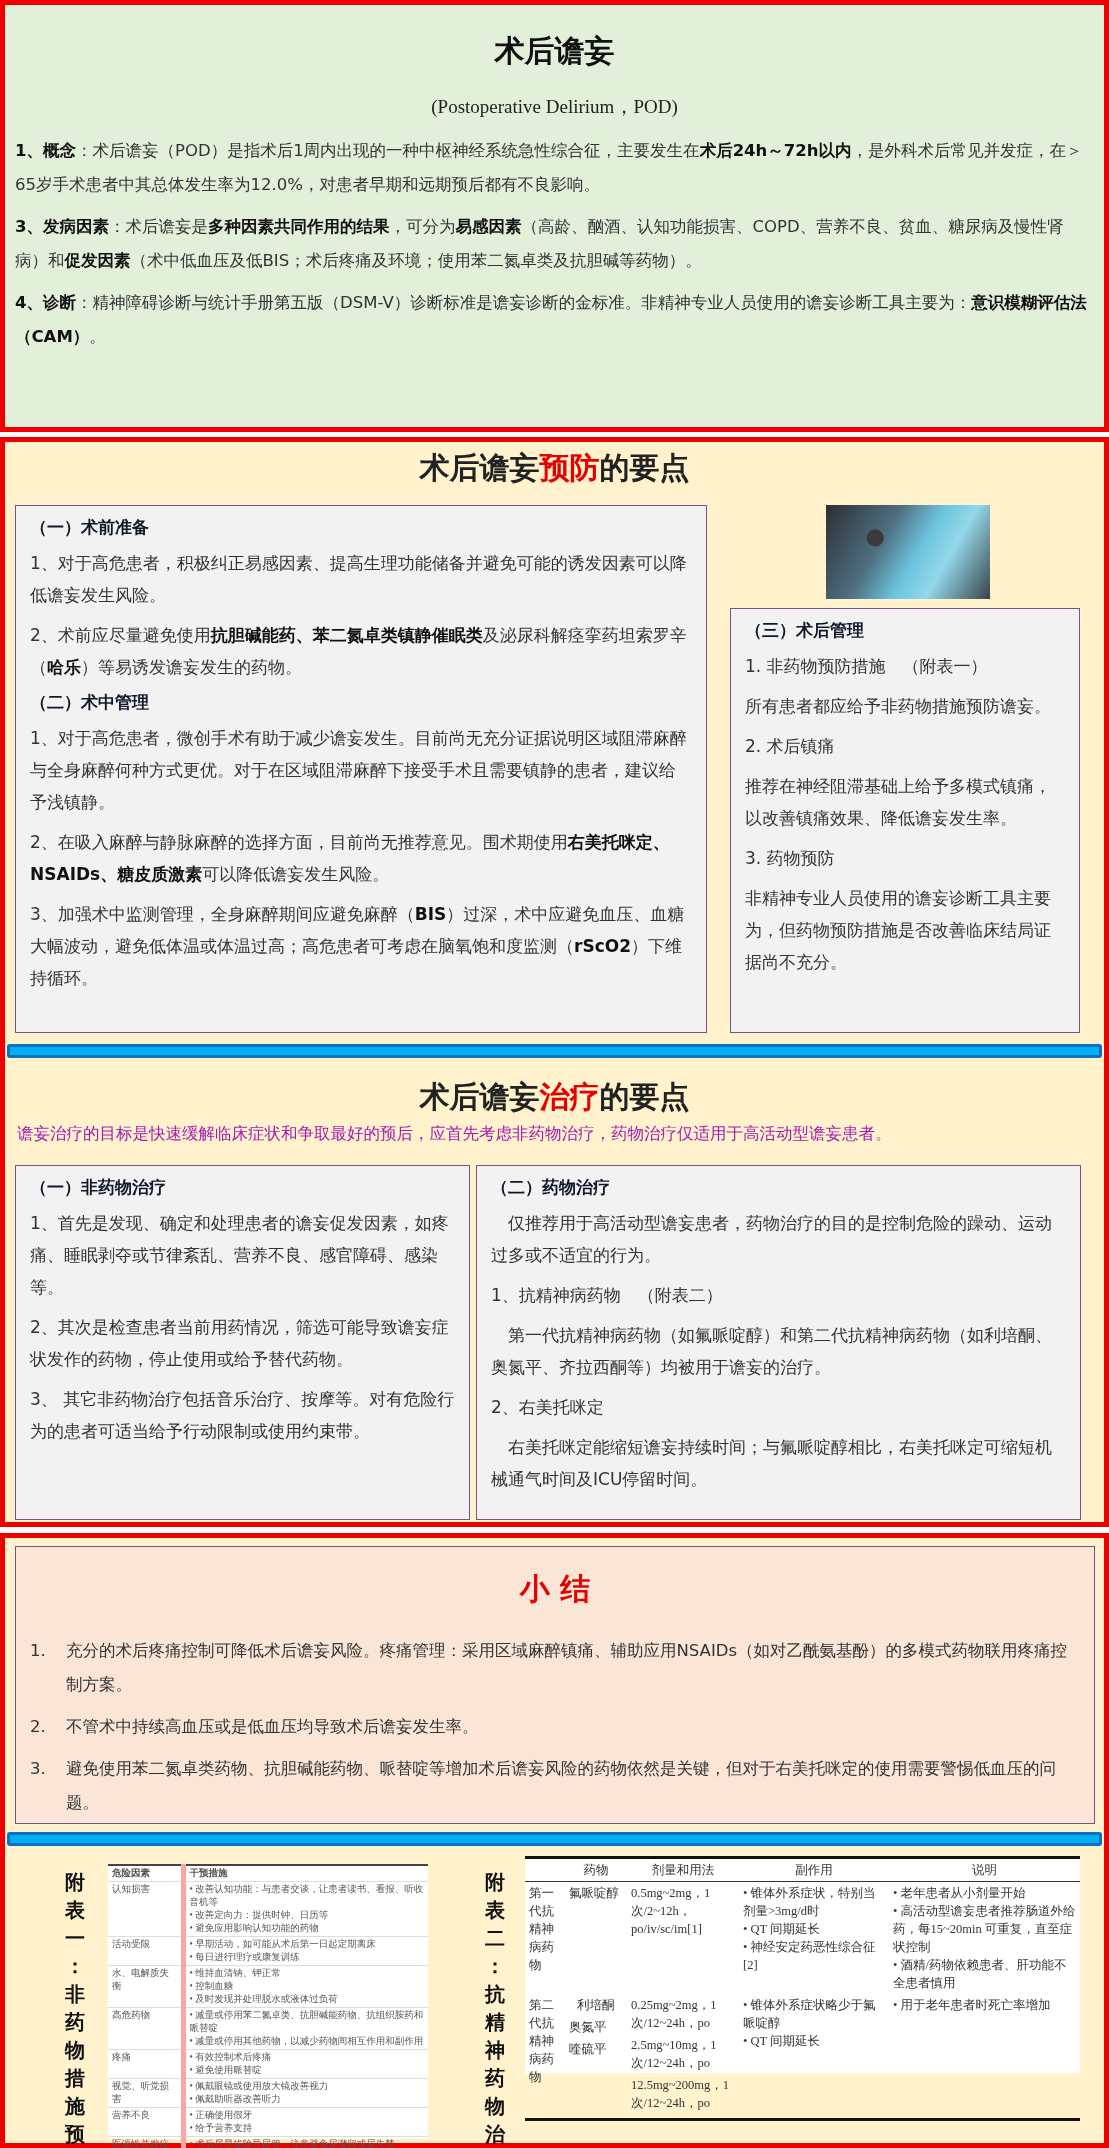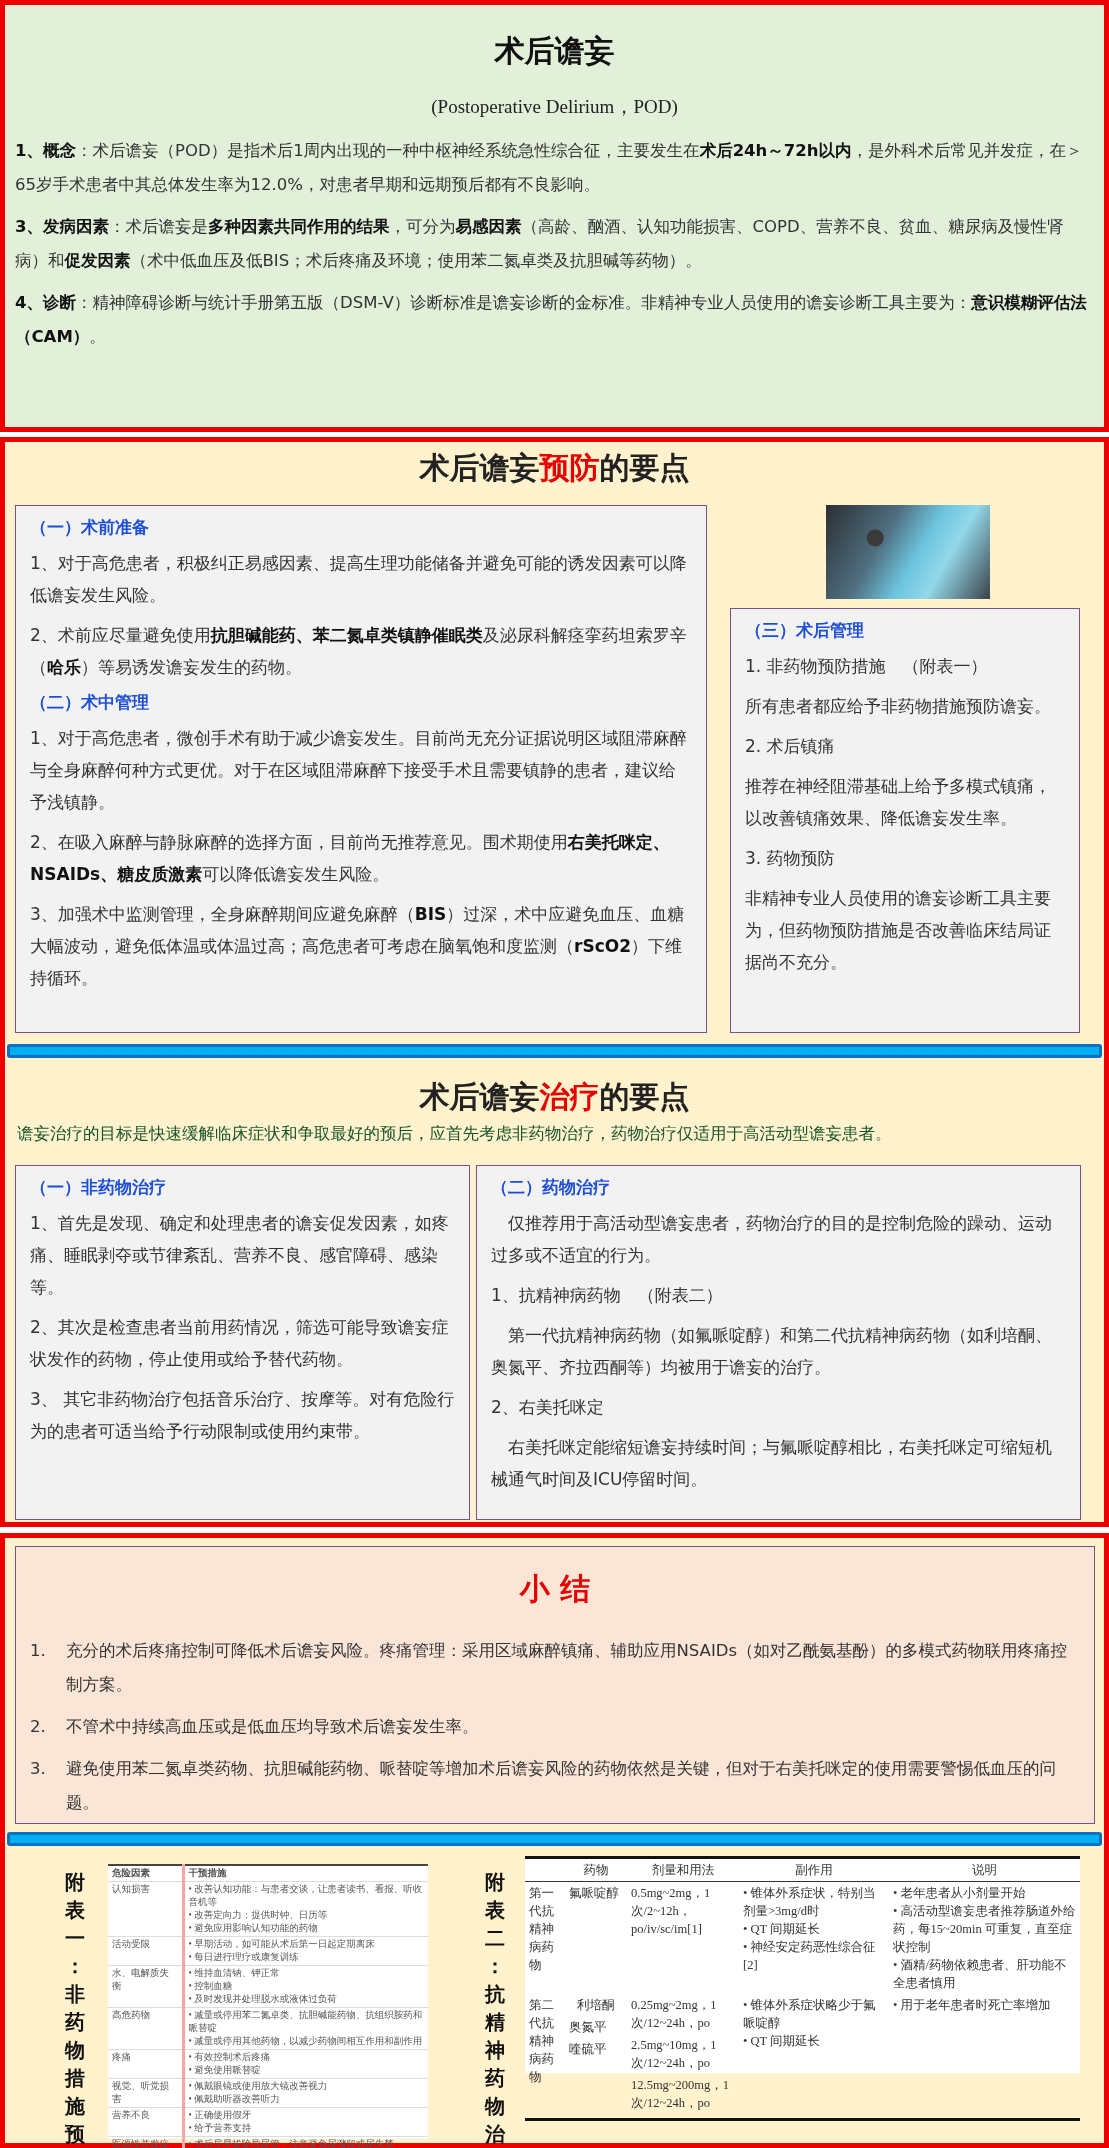--- a/index.html
+++ b/index.html
@@ -8,36 +8,36 @@
   .p1 { top: 0; height: 432px; background: #e2efd9; }
   .p2 { top: 437px; height: 1090px; background: #fff2cc; }
   .p3 { top: 1533px; height: 615px; background: #fff2cc; }
   .title-main { text-align: center; font-weight: bold; font-size: 30px; color: #111; margin-top: 26px; }
   .subtitle { text-align: center; font-family: "Liberation Serif", serif; font-size: 19px; margin-top: 22px; color: #222; }
   .p1 p { font-size: 16.5px; line-height: 34px; margin: 8px 10px 0 10px; color: #333; }
   b { color: #111; }
   .sec-title { position: absolute; left: 0; width: 100%; text-align: center; font-weight: bold; font-size: 30px; color: #222; }
   .sec-title .red { color: #e60000; }
   .box { position: absolute; background: #f2f2f2; border: 1.5px solid #7a4f8a; padding: 10px 14px; }
-  .box h4 { font-size: 17px; font-weight: bold; color: #1d4ed8; margin-bottom: 8px; }
+  .box h4 { font-size: 17px; font-weight: bold; color: #0f172a; margin-bottom: 8px; }
   .box p { font-size: 17px; line-height: 32px; color: #333; margin-bottom: 8px; }
   .blue-bar { position: absolute; left: 2px; width: 1095px; height: 14px; background: #00b0f0; border: 3px solid #1070c0; border-radius: 3px; }
   .img-ph { position: absolute; left: 821px; top: 63px; width: 164px; height: 94px; background: radial-gradient(circle at 30% 35%, #3a3a3a 0 8px, transparent 9px), linear-gradient(120deg, #2b2f33 0%, #4f6f80 35%, #6cc4de 55%, #93d8ea 70%, #3a4248 100%); }
   .summary { position: absolute; left: 10px; top: 8px; width: 1080px; height: 278px; background: #fbe5d6; border: 1.5px solid #7a4f8a; }
   .summary .st { text-align: center; color: #e60000; font-weight: bold; font-size: 30px; margin-top: 22px; }
   .summary ol { list-style: none; margin: 24px 14px 0 14px; }
   .summary li { display: flex; font-size: 16.5px; line-height: 34px; color: #333; margin-bottom: 8px; }
   .summary li .num { width: 36px; flex: none; }
   .vlabel { position: absolute; width: 30px; font-size: 20px; font-weight: bold; line-height: 28px; text-align: center; color: #111; }
   .vlabel span { display: block; }
   .tbl-wrap { position: absolute; background: #ffffff; }
   table { border-collapse: collapse; font-family: "Liberation Serif", serif; color: #555; }
   .t1 { width: 100%; font-size: 9.5px; }
   .t1 th, .t1 td { text-align: left; padding: 1px 4px; vertical-align: top; border-bottom: 1px solid #ddd; }
-  .t1 td:first-child, .t1 th:first-child { border-right: 3px solid #fca5a5; width: 75px; }
+  .t1 td:first-child, .t1 th:first-child { border-right: 5px solid #fca5a5; width: 75px; }
   .t1 thead tr { border-top: 2px solid #444; }
   .t1 tbody tr:last-child { border-bottom: 2px solid #444; }
   .t2 { width: 100%; font-size: 12.5px; line-height: 18px; color: #333; }
   .t2 th { font-weight: normal; padding: 2px 4px; border-bottom: 1.5px solid #333; text-align: center; }
   .t2 thead tr { border-top: 3px solid #111; }
   .t2 tbody tr:last-child td { border-bottom: 3px solid #111; }
   .t2 td { vertical-align: top; padding: 2px 4px; }
   .t2 ul { list-style: none; }
   .t2 li::before { content: "•  "; }
 </style>
@@ -83,21 +83,21 @@
     <p>推荐在神经阻滞基础上给予多模式镇痛，以改善镇痛效果、降低谵妄发生率。</p>
     <p>3. 药物预防</p>
     <p>非精神专业人员使用的谵妄诊断工具主要为，但药物预防措施是否改善临床结局证据尚不充分。</p>
   </div>
 
   <div class="blue-bar" style="top:602px;"></div>
 
   <div class="sec-title" style="top:635px;">
     <span>术后谵妄</span><span class="red">治疗</span><span>的要点</span>
   </div>
-  <div style="position:absolute; left:12px; top:681px; font-size:16.5px; color:#14532d;">谵妄治疗的目标是快速缓解临床症状和争取最好的预后，应首先考虑非药物治疗，药物治疗仅适用于高活动型谵妄患者。</div>
+  <div style="position:absolute; left:12px; top:681px; font-size:16.5px; color:#a21caf;">谵妄治疗的目标是快速缓解临床症状和争取最好的预后，应首先考虑非药物治疗，药物治疗仅适用于高活动型谵妄患者。</div>
 
   <div class="box" style="left:10px; top:723px; width:455px; height:355px;">
     <h4>（一）非药物治疗</h4>
     <p>1、首先是发现、确定和处理患者的谵妄促发因素，如疼痛、睡眠剥夺或节律紊乱、营养不良、感官障碍、感染等。</p>
     <p>2、其次是检查患者当前用药情况，筛选可能导致谵妄症状发作的药物，停止使用或给予替代药物。</p>
     <p>3、 其它非药物治疗包括音乐治疗、按摩等。对有危险行为的患者可适当给予行动限制或使用约束带。</p>
   </div>
 
   <div class="box" style="left:471px; top:723px; width:605px; height:355px;">
     <h4>（二）药物治疗</h4>

